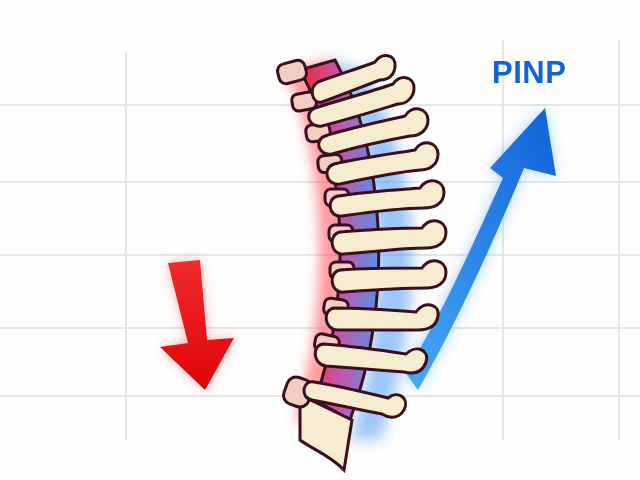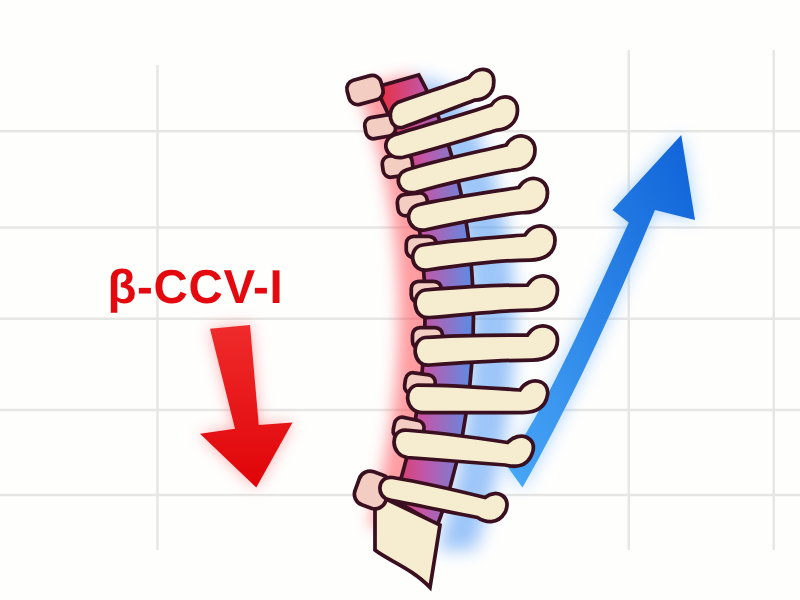--- a/index.html
+++ b/index.html
@@ -99,14 +99,14 @@
         <path d="M338,196 C364,192 394,190 420,188 C428,176 444,180 444,192 C444,204 434,208 424,208 C400,208 370,212 342,216 C328,218 326,198 338,196 Z"></path>
         <path d="M340,232 C366,230 396,228 422,228 C430,216 446,220 446,232 C446,244 436,248 426,248 C402,248 372,252 344,254 C330,256 328,234 340,232 Z"></path>
         <path d="M340,270 C366,268 396,268 422,268 C430,256 446,260 446,272 C446,284 436,288 426,288 C402,288 372,290 344,292 C330,294 328,272 340,270 Z"></path>
         <path d="M334,308 C360,308 390,310 416,312 C424,300 440,304 438,316 C436,328 426,330 418,330 C394,330 366,330 338,330 C324,330 322,310 334,308 Z"></path>
         <path d="M324,344 C350,346 380,350 406,354 C416,344 430,350 426,362 C422,374 412,374 404,372 C380,370 352,368 326,366 C312,364 312,344 324,344 Z"></path>
         <path d="M314,382 C338,386 364,392 388,398 C398,390 410,398 404,410 C398,420 388,418 382,414 C360,410 334,404 312,400 C300,398 302,380 314,382 Z"></path>
       </g>
     </g>
   </svg>
 
-  <div class="label label-red">β-CCV-I</div>
+  <div class="label label-blue">PINP</div>
 </div>
 
 </body></html>

